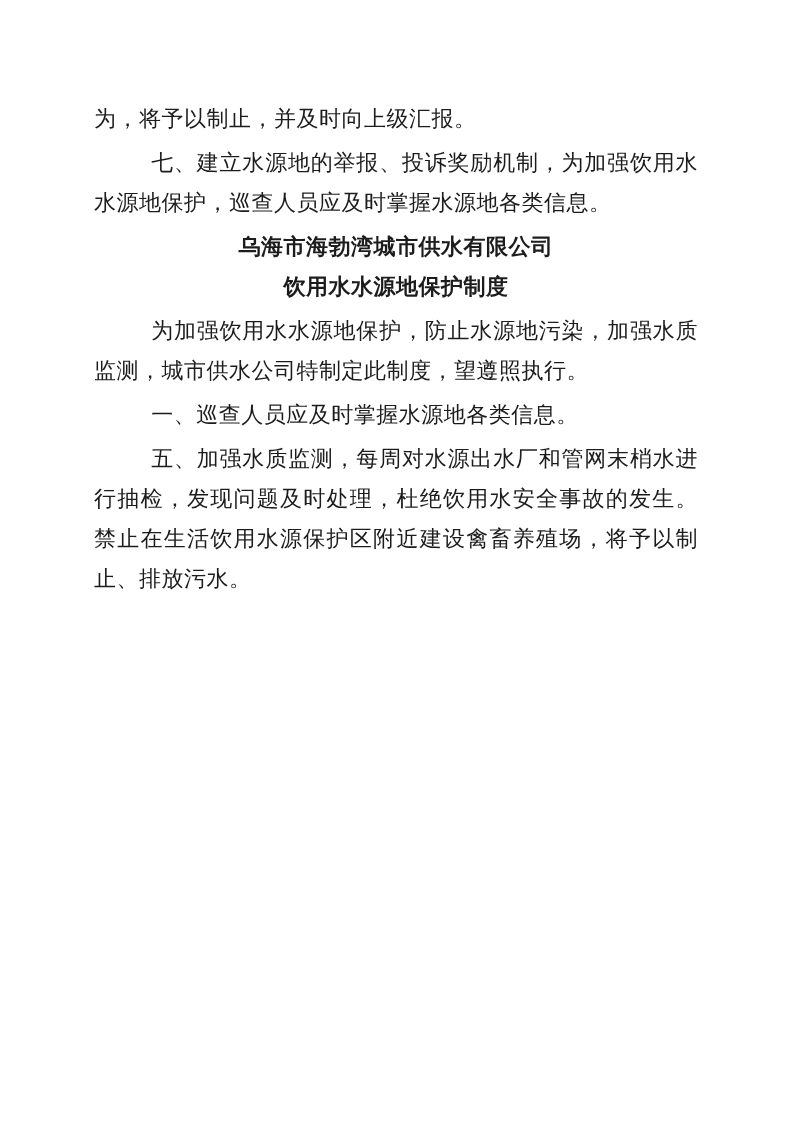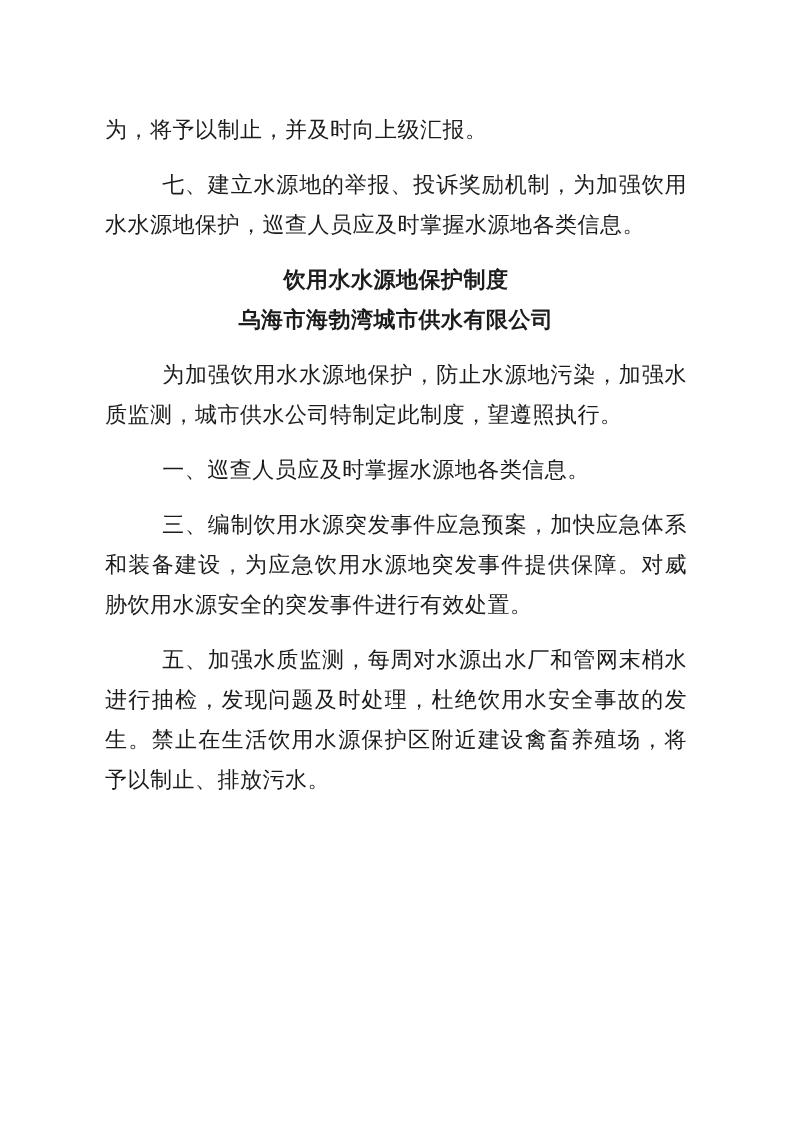--- a/index.html
+++ b/index.html
@@ -13,21 +13,21 @@
     height: 1122px;
     margin: 0 auto;
     background: #ffffff;
     overflow: hidden;
     box-sizing: border-box;
     padding: 95px 91px 0 90px;
     font-family: "Liberation Serif", "DejaVu Serif", serif;
     color: #1c1c1c;
   }
   .para {
-    margin: 15px;
+    margin: 4px;
     font-size: 22px;
     line-height: 40px;
     text-align: justify;
     text-justify: inter-ideograph;
     text-indent: 2.6em;
     letter-spacing: 0.5px;
     word-break: break-all;
   }
   .para.no-indent {
     text-indent: 0;
@@ -41,19 +41,18 @@
     text-indent: 0;
     letter-spacing: 0.5px;
   }
 </style>
 </head>
 <body>
 
 <div class="page">
   <p class="para no-indent">为，将予以制止，并及时向上级汇报。</p>
   <p class="para">七、建立水源地的举报、投诉奖励机制，为加强饮用水水源地保护，巡查人员应及时掌握水源地各类信息。</p>
+  <p class="heading">乌海市海勃湾城市供水有限公司</p>
   <p class="heading">饮用水水源地保护制度</p>
-  <p class="heading">乌海市海勃湾城市供水有限公司</p>
   <p class="para">为加强饮用水水源地保护，防止水源地污染，加强水质监测，城市供水公司特制定此制度，望遵照执行。</p>
   <p class="para">一、巡查人员应及时掌握水源地各类信息。</p>
-  <p class="para">三、编制饮用水源突发事件应急预案，加快应急体系和装备建设，为应急饮用水源地突发事件提供保障。对威胁饮用水源安全的突发事件进行有效处置。</p>
   <p class="para">五、加强水质监测，每周对水源出水厂和管网末梢水进行抽检，发现问题及时处理，杜绝饮用水安全事故的发生。禁止在生活饮用水源保护区附近建设禽畜养殖场，将予以制止、排放污水。</p>
 </div>
 
 </body></html>

